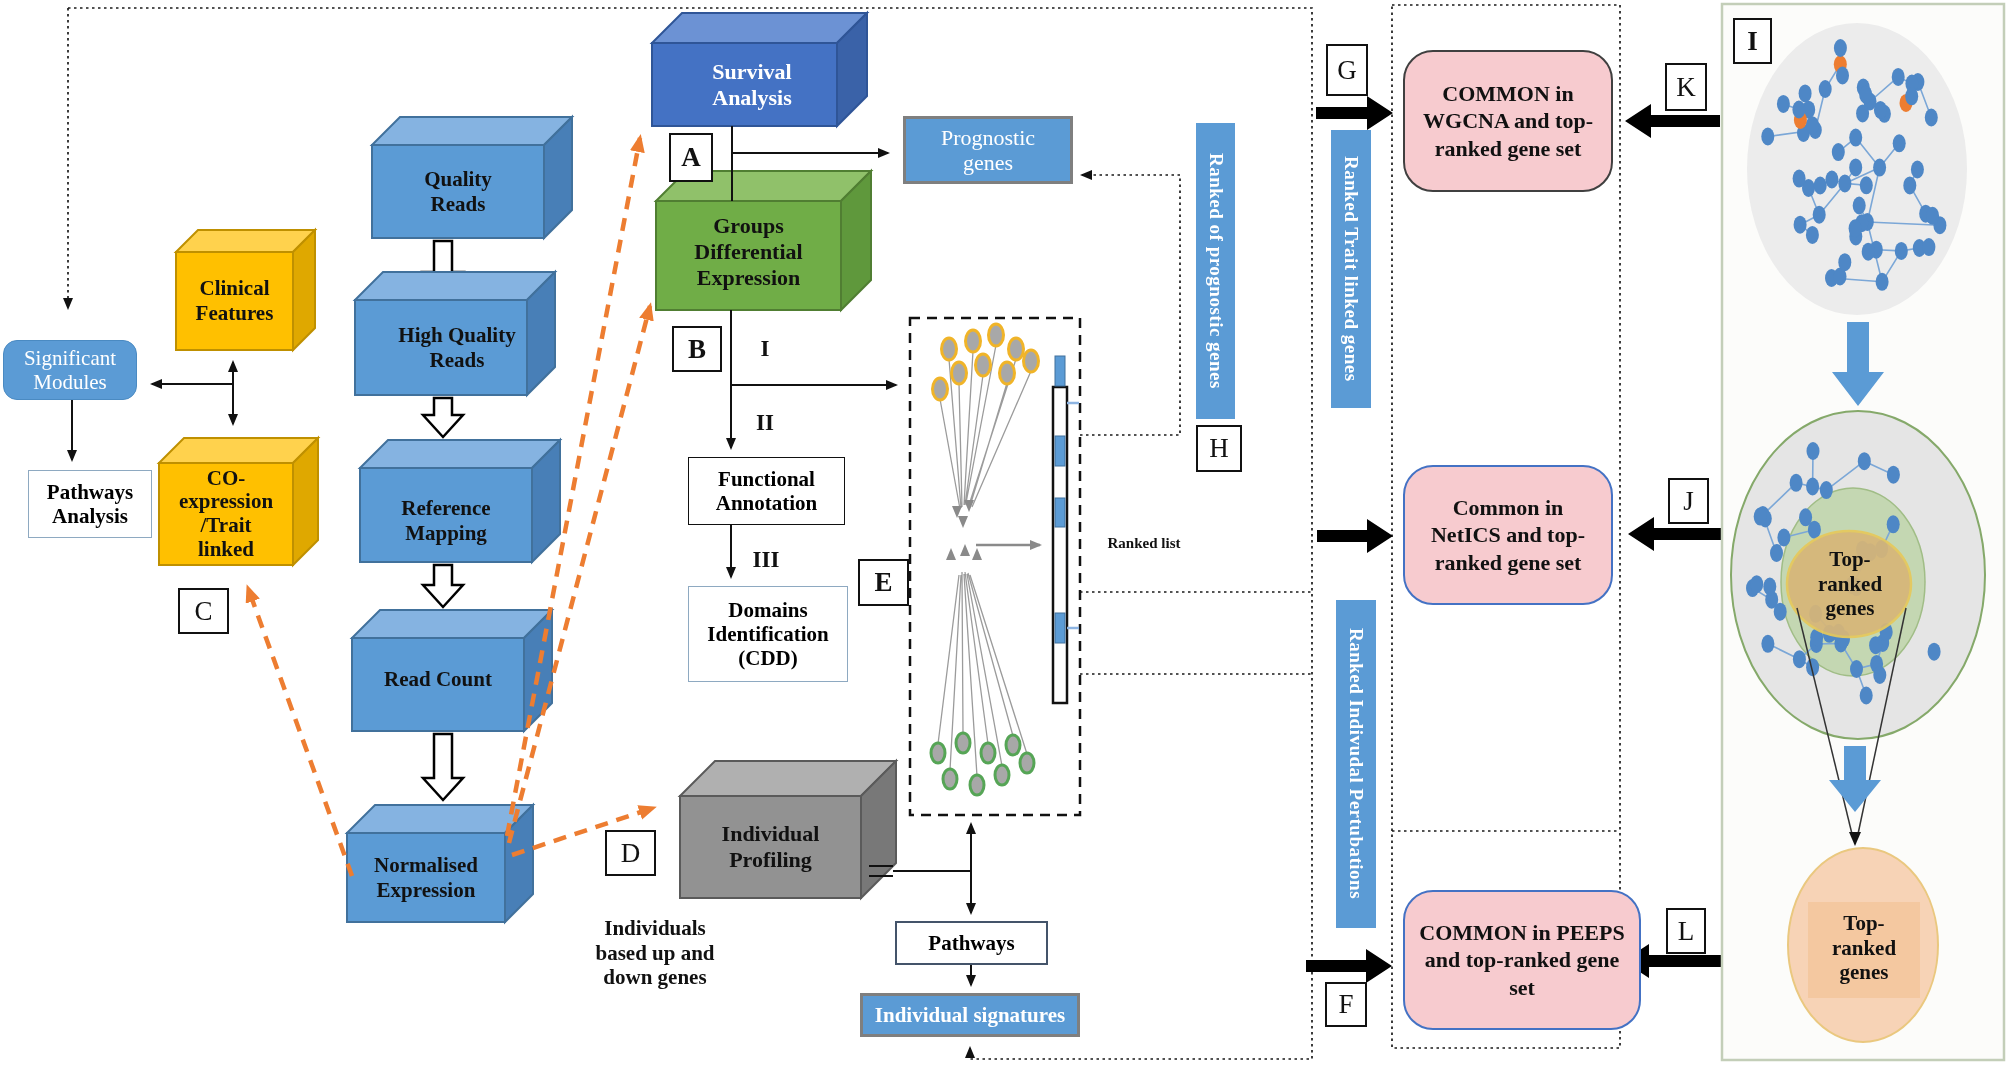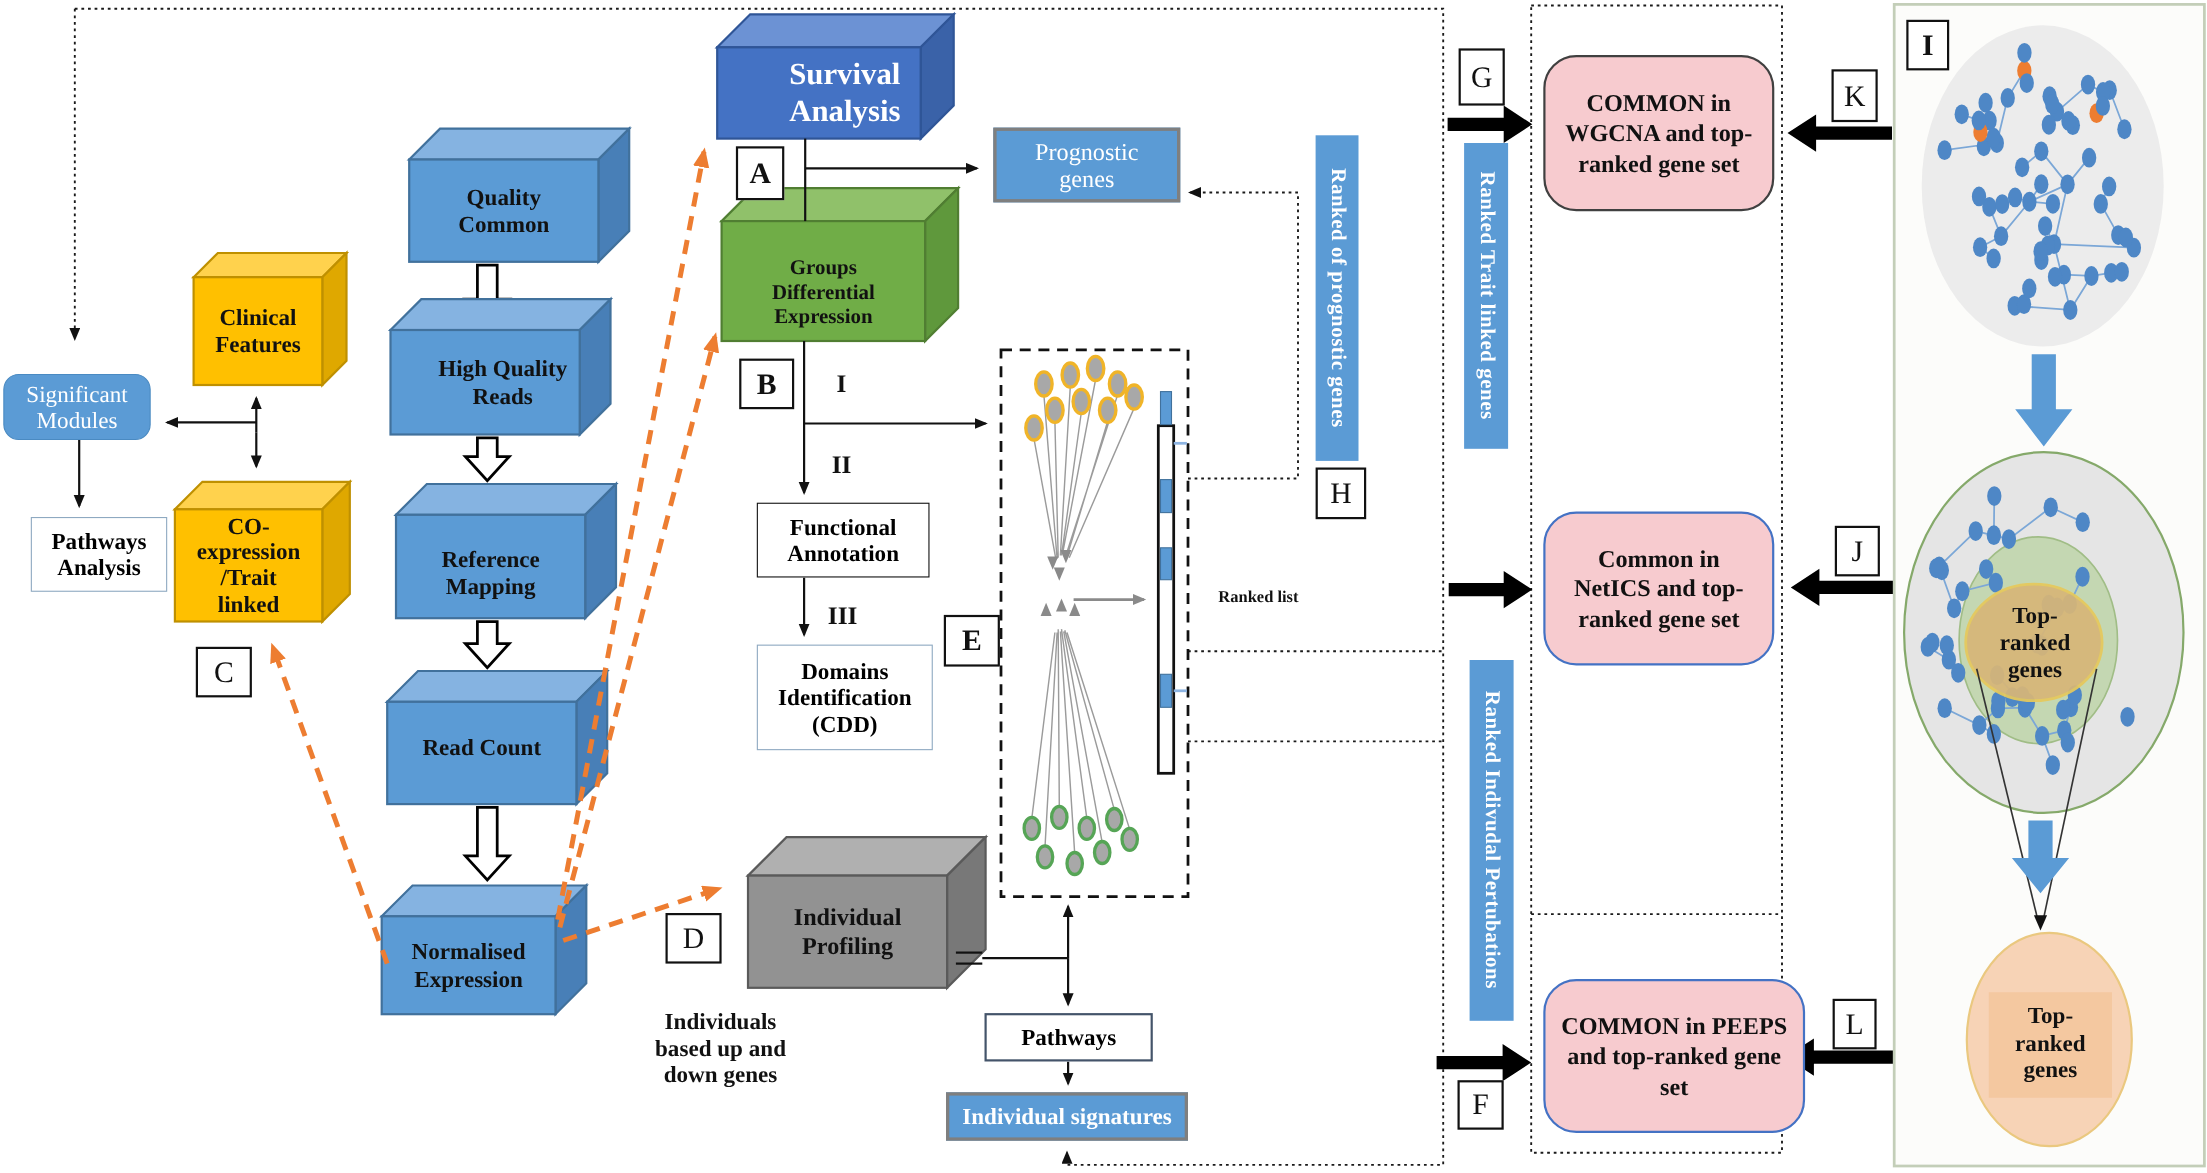--- a/index.html
+++ b/index.html
@@ -328,32 +328,32 @@
 <div class="txt" style="left:176px;top:252px;width:117px;height:98px;font-size:21px;">Clinical
 Features</div>
 <div class="txt" style="left:159px;top:463px;width:134px;height:102px;font-size:21px;line-height:1.12;">CO-
 expression
 /Trait
 linked</div>
 <div class="flat" style="left:28px;top:470px;width:124px;height:68px;background:#fff;border:1.5px solid #8EA9C1;font-size:21px;font-weight:bold;">Pathways
 Analysis</div>
 
 <div class="txt" style="left:372px;top:145px;width:172px;height:93px;font-size:21px;">Quality
-Common</div>
+Reads</div>
 <div class="txt" style="left:355px;top:300px;width:204px;height:95px;font-size:21px;">High Quality
 Reads</div>
 <div class="txt" style="left:360px;top:468px;width:172px;height:106px;font-size:21px;">Reference
 Mapping</div>
 <div class="txt" style="left:352px;top:638px;width:172px;height:82px;font-size:21px;">Read Count</div>
 <div class="txt" style="left:347px;top:833px;width:158px;height:89px;font-size:21px;">Normalised
 Expression</div>
 
-<div class="txt white" style="left:652px;top:43px;width:200px;height:83px;font-size:28px;padding-left:16px;">Survival
+<div class="txt white" style="left:652px;top:43px;width:200px;height:83px;font-size:22px;">Survival
 Analysis</div>
-<div class="txt" style="left:656px;top:201px;width:185px;height:102px;font-size:19px;margin-top:15px;">Groups
+<div class="txt" style="left:656px;top:201px;width:185px;height:102px;font-size:22px;">Groups
 Differential
 Expression</div>
 <div class="flat reg white" style="left:903px;top:116px;width:170px;height:68px;background:#5B9BD5;border:3px solid #7F7F7F;font-size:22px;">Prognostic
 genes</div>
 <div class="flat" style="left:688px;top:457px;width:157px;height:68px;background:#fff;border:1.5px solid #111;font-size:21px;font-weight:bold;">Functional
 Annotation</div>
 <div class="flat" style="left:688px;top:586px;width:160px;height:96px;background:#fff;border:1.5px solid #8EA9C1;font-size:21px;font-weight:bold;">Domains
 Identification
 (CDD)</div>
 <div class="txt" style="left:745px;top:334px;width:40px;height:30px;font-size:23px;">I</div>

